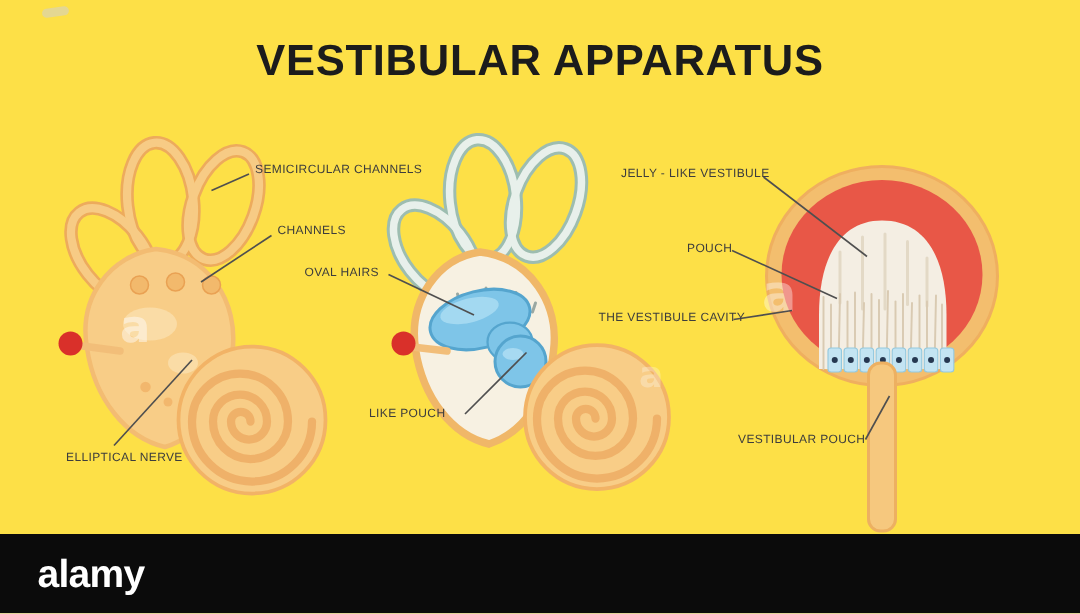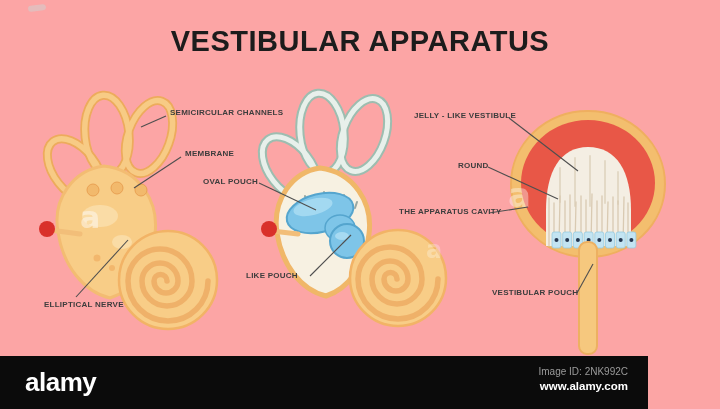--- a/index.html
+++ b/index.html
@@ -1,25 +1,25 @@
 <!DOCTYPE html>
 <html><head>
 <meta charset="utf-8">
 <style>
   html,body{margin:0;padding:0;background:#fff;}
-  .canvas{position:relative;width:720px;height:409px;background:#fca5a5;overflow:hidden;
+  .canvas{position:relative;width:720px;height:409px;background:#fde047;overflow:hidden;
           font-family:"Liberation Sans",sans-serif;}
   .page-title{position:absolute;top:25px;left:0;width:100%;text-align:center;
           font-size:29px;font-weight:800;letter-spacing:.5px;color:#1c1c1c;}
   .illustration{position:absolute;left:0;top:0;width:720px;height:409px;}
-  .lbl{position:absolute;font-size:8px;font-weight:700;color:#3d3d3d;letter-spacing:.25px;
+  .lbl{position:absolute;font-size:8px;font-weight:400;color:#3d3d3d;letter-spacing:.25px;
        white-space:nowrap;line-height:10px;}
   .artifact{position:absolute;left:28px;top:5px;width:18px;height:6px;background:#cfcfcf;
        border-radius:3px;opacity:.55;transform:rotate(-8deg);}
-  .footer{position:absolute;left:0;bottom:0;width:648px;height:53px;background:#0b0b0b;}
+  .footer{position:absolute;left:0;bottom:0;width:720px;height:53px;background:#0b0b0b;}
   .logo{position:absolute;left:25px;top:11px;color:#ffffff;font-size:26px;font-weight:700;
        letter-spacing:-.5px;}
   .meta{position:absolute;right:20px;top:10px;text-align:right;}
   .meta .id{color:#9b9b9b;font-size:10px;}
   .meta .url{color:#ffffff;font-size:11.5px;font-weight:700;margin-top:3px;}
   
   .tubeO-or{fill:none;stroke:#edab5c;stroke-width:9;}
   .tubeI-or{fill:none;stroke:#f7cb85;stroke-width:5.5;}
   .tubeO-tl{fill:none;stroke:#9dbdb0;stroke-width:9;}
   .tubeI-tl{fill:none;stroke:#e8f0eb;stroke-width:5;}
@@ -157,30 +157,26 @@
       <line class="leader" x1="76" y1="297" x2="128" y2="240"></line>
       <line class="leader" x1="310" y1="276" x2="351" y2="235"></line>
       <line class="leader" x1="509" y1="118" x2="578" y2="171"></line>
       <line class="leader" x1="488" y1="167" x2="558" y2="199"></line>
       <line class="leader" x1="489" y1="213" x2="528" y2="207"></line>
       <line class="leader" x1="577" y1="293" x2="593" y2="264"></line>
     </g>
   </svg>
 
   <div class="lbl" style="left:170px;top:108px">SEMICIRCULAR CHANNELS</div>
-  <div class="lbl" style="left:185px;top:149px">MEMBRANE</div>
-  <div class="lbl" style="left:203px;top:177px">OVAL POUCH</div>
+  <div class="lbl" style="left:185px;top:149px">CHANNELS</div>
+  <div class="lbl" style="left:203px;top:177px">OVAL HAIRS</div>
   <div class="lbl" style="left:44px;top:300px">ELLIPTICAL NERVE</div>
   <div class="lbl" style="left:246px;top:271px">LIKE POUCH</div>
   <div class="lbl" style="left:414px;top:111px">JELLY - LIKE VESTIBULE</div>
-  <div class="lbl" style="left:458px;top:161px">ROUND</div>
-  <div class="lbl" style="left:399px;top:207px">THE APPARATUS CAVITY</div>
+  <div class="lbl" style="left:458px;top:161px">POUCH</div>
+  <div class="lbl" style="left:399px;top:207px">THE VESTIBULE CAVITY</div>
   <div class="lbl" style="left:492px;top:288px">VESTIBULAR POUCH</div>
 
   <div class="footer">
     <div class="logo">alamy</div>
-    <div class="meta">
-      <div class="id">Image ID: 2NK992C</div>
-      <div class="url">www.alamy.com</div>
-    </div>
   </div>
 
 </div>
 
 </body></html>

